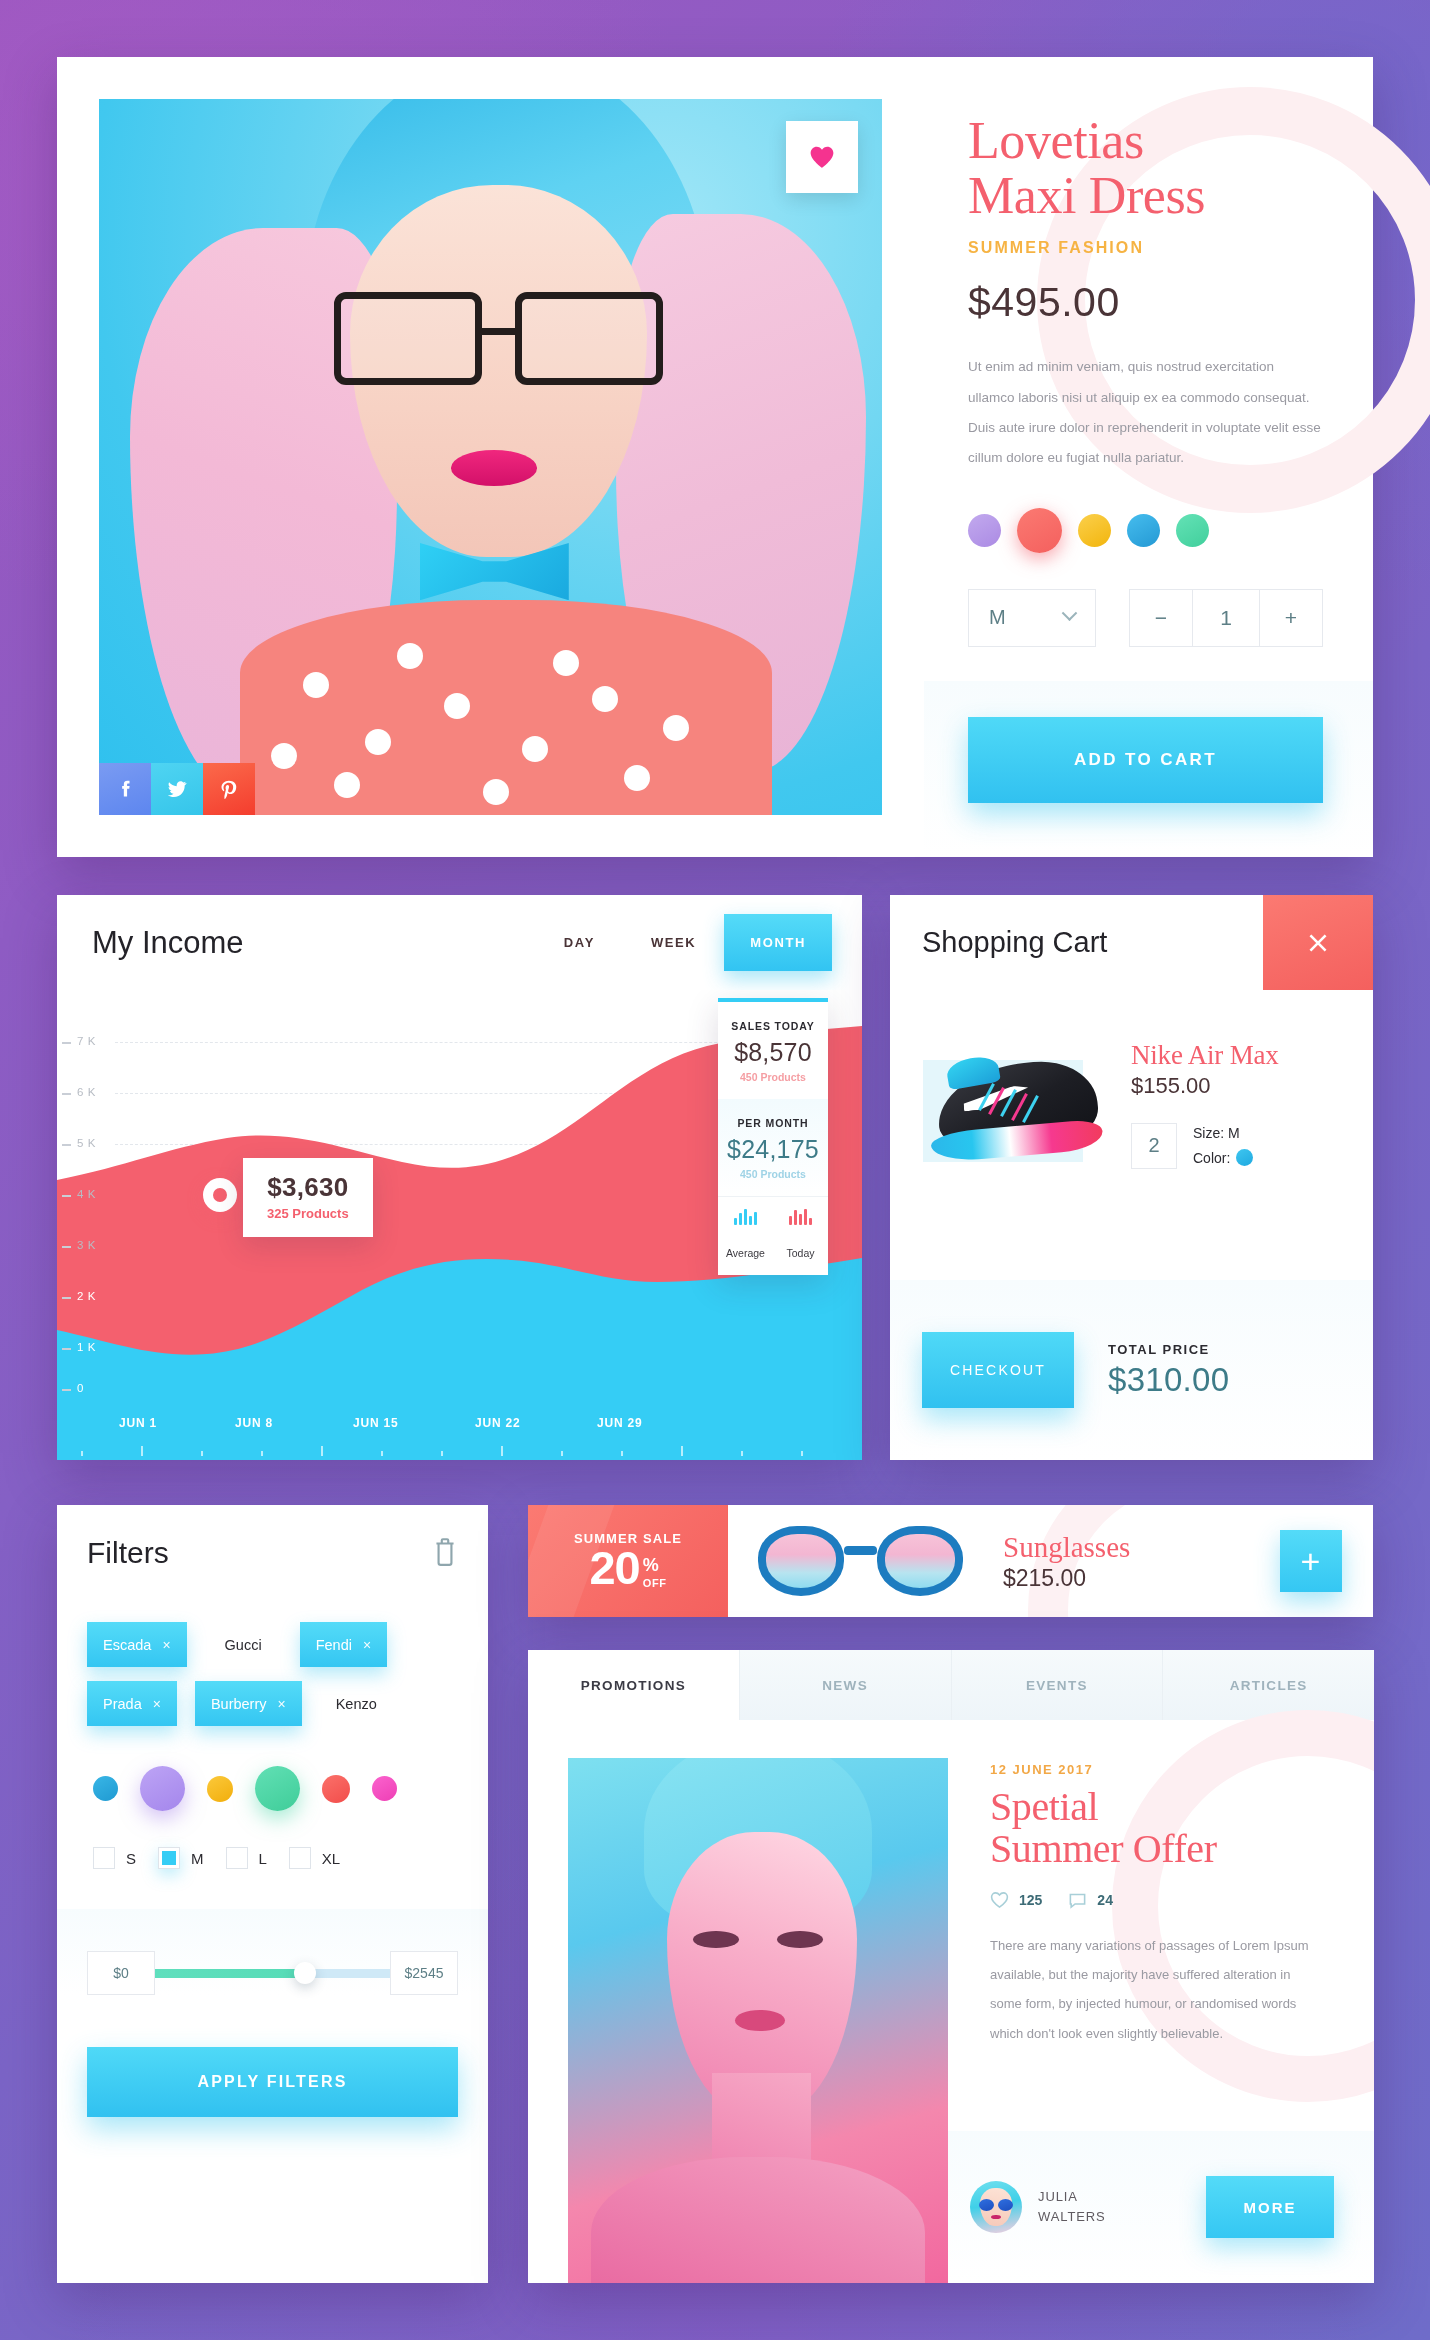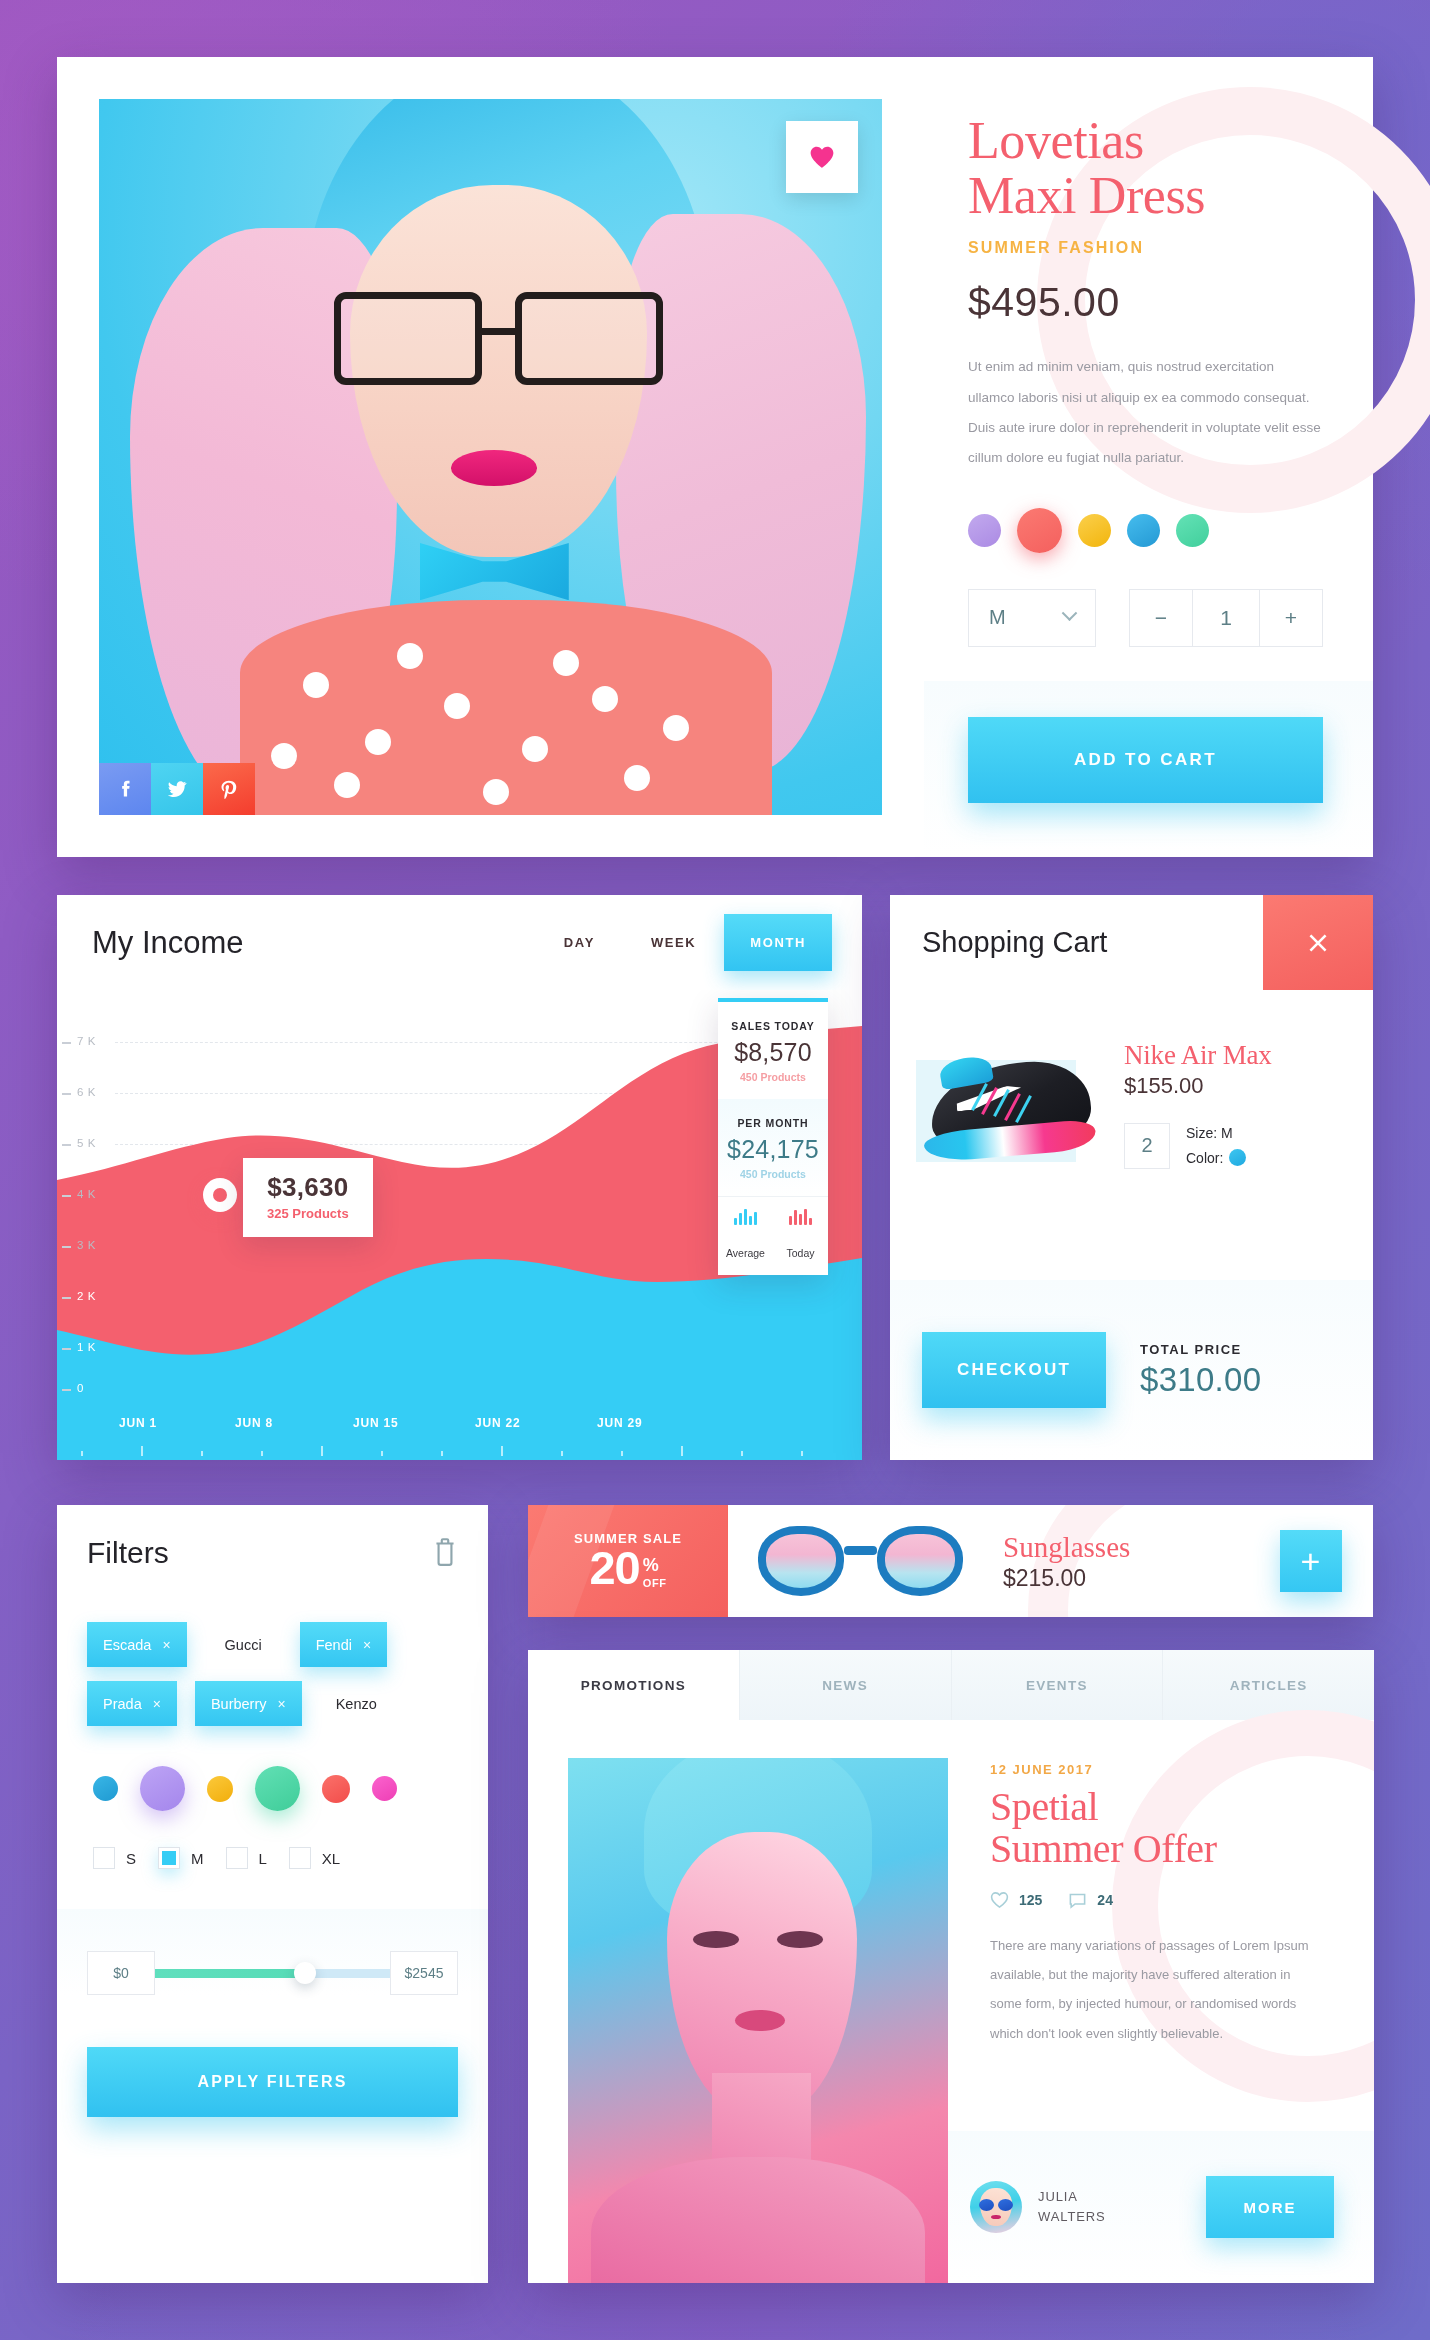--- a/index.html
+++ b/index.html
@@ -168,21 +168,21 @@
   .bars { display:flex; gap:2px; justify-content:center; align-items:flex-end; height:16px; margin-bottom:6px;}
   .bars i { width:3px; border-radius:1px; }
 
   
   #cart-card { left:890px; top:895px; width:483px; height:565px; overflow:hidden; }
   .cart-head { height:95px; display:flex; align-items:center; }
   .cart-title { font-size:29px; color:#242329; padding-left:32px; }
   .cart-close { margin-left:auto; width:110px; height:95px; background:linear-gradient(160deg,#fb7a72,#f4605e);
     display:flex; align-items:center; justify-content:center; cursor:pointer; }
   .cart-close svg { width:26px; height:26px; stroke:#fff; stroke-width:2.4; }
-  .cart-body { height:290px; display:flex; padding:26px 30px 0 26px; position:relative; background:#fff;}
+  .cart-body { height:290px; display:flex; padding:26px 30px 0 33px; position:relative; background:#fff;}
   .shoe {
     width:186px; height:150px; position:relative; margin-top:26px;
   }
   .shoe-bg { position:absolute; left:0; top:18px; width:160px; height:102px; background:#e4f6fb; }
   .shoe-body {
     position:absolute; left:14px; top:22px; width:160px; height:76px;
     background: linear-gradient(155deg,#3a3b42 0%, #1d1e24 55%, #121318 100%);
     border-radius: 58% 38% 18% 20% / 74% 62% 34% 28%;
     transform: rotate(-6deg);
   }
@@ -206,22 +206,22 @@
   .cart-name { font-family:"Liberation Serif",serif; font-size:27px; color:#f4606e; letter-spacing:-.2px;}
   .cart-price { font-size:22px; color:#4a3437; font-weight:300; margin-top:2px;}
   .cart-qty-row { display:flex; align-items:center; gap:16px; margin-top:22px;}
   .cart-qty { width:46px; height:46px; border:1px solid #e6e9ee; display:flex; align-items:center;
     justify-content:center; font-size:20px; color:#5d7f86; cursor:text;}
   .cart-meta { font-size:14px; color:#2c2b31; line-height:1.75;}
   .cart-meta .c { display:inline-block; width:17px; height:17px; border-radius:50%;
     background:linear-gradient(150deg,#3ec6f0,#1fa9e0); vertical-align:-3px; margin-left:6px;}
   .cart-foot { position:absolute; left:0; right:0; bottom:0; height:180px;
     background:linear-gradient(180deg,#f7fcfe,#ffffff); display:flex; align-items:center; padding:0 32px;}
-  .btn-checkout { width:184px; height:76px; border:0; color:#fff; font-size:17px; letter-spacing:2.2px;
-    font-weight:700; background:linear-gradient(180deg,#4fd9f7,#31c1f0); cursor:pointer;
+  .btn-checkout { width:152px; height:76px; border:0; color:#fff; font-size:14px; letter-spacing:2.2px;
+    font-weight:400; background:linear-gradient(180deg,#4fd9f7,#31c1f0); cursor:pointer;
     box-shadow:0 12px 26px rgba(60,200,240,.42);}
   .total-wrap { margin-left:34px; }
   .total-lbl { font-size:13px; letter-spacing:1.5px; color:#2c2b31; font-weight:600;}
   .total-val { font-size:33px; color:#3d7b88; font-weight:300; margin-top:4px; letter-spacing:.3px;}
 
   
   #filters-card { left:57px; top:1505px; width:431px; height:778px; overflow:hidden;}
   .f-head { height:95px; display:flex; align-items:center; padding:0 30px; }
   .f-title { font-size:30px; color:#242329; }
   .trash { margin-left:auto; cursor:pointer; }

